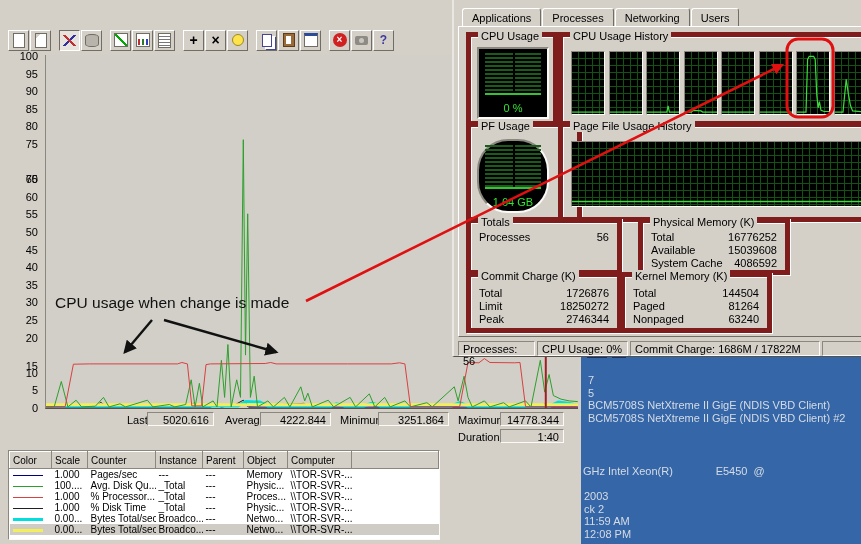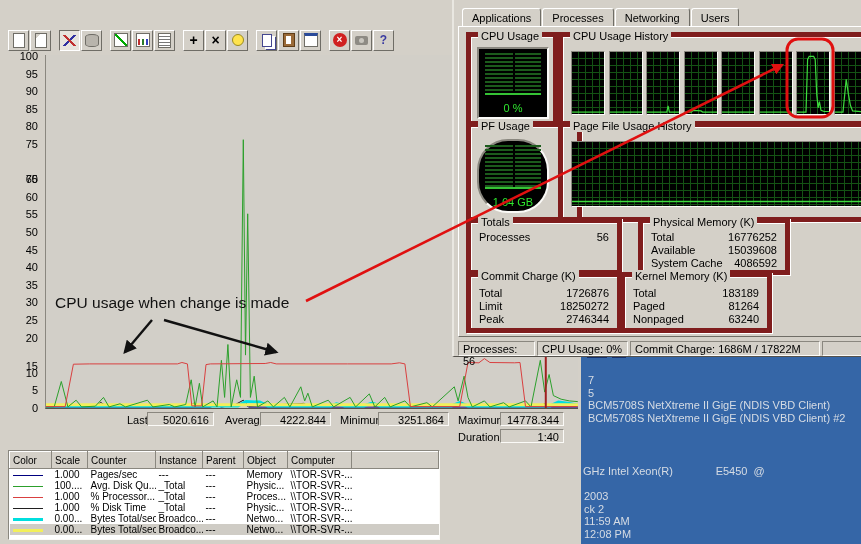--- a/index.html
+++ b/index.html
@@ -420,21 +420,21 @@
           <span>2746344</span>
         </div>
       </div>
   </div>
 
   <div class="groupbox" style="left:166px;top:272px;width:142px;height:51px;">
     <span class="gb-title">Kernel Memory (K)</span>
     <div style="margin-top:10px;">
         <div class="stat-row">
           <span>Total</span>
-          <span>183189</span>
+          <span>144504</span>
         </div>
         <div class="stat-row">
           <span>Paged</span>
           <span>81264</span>
         </div>
         <div class="stat-row">
           <span>Nonpaged</span>
           <span>63240</span>
         </div>
       </div>

